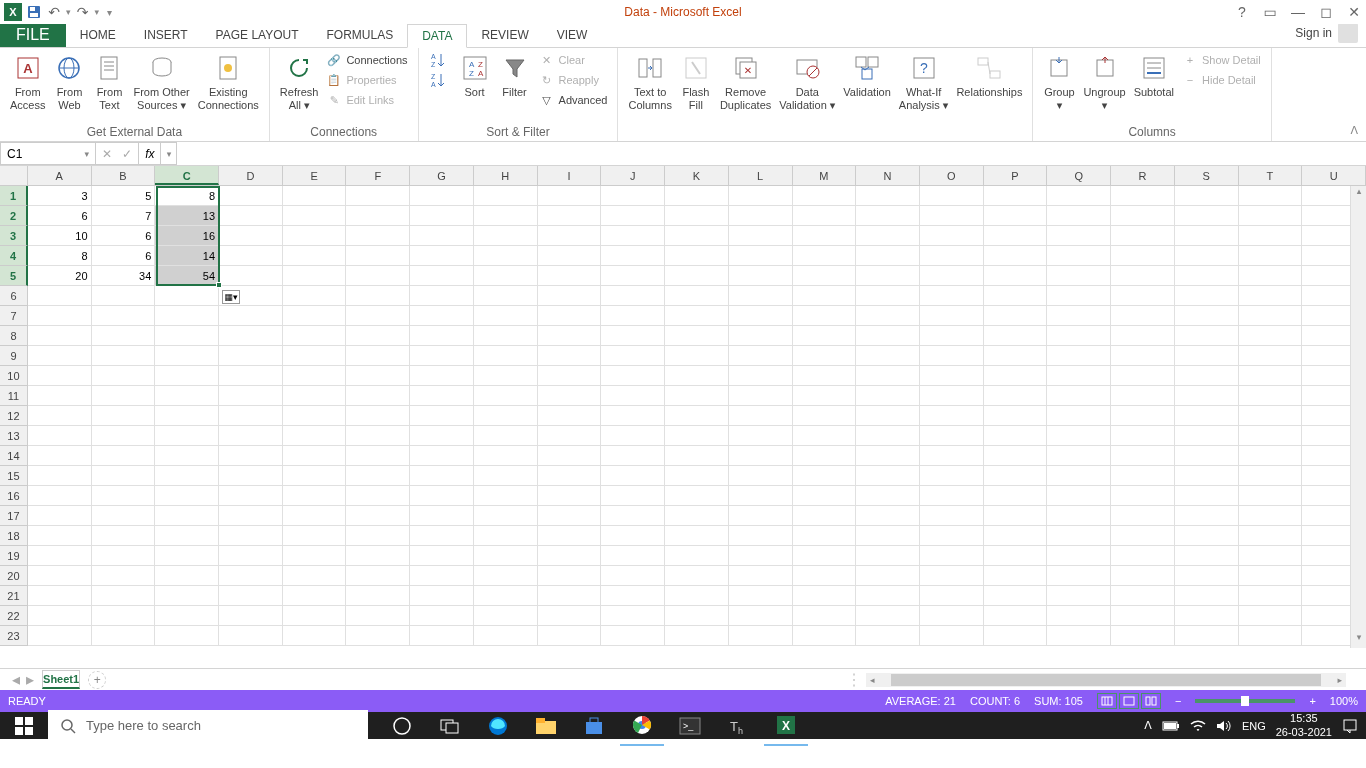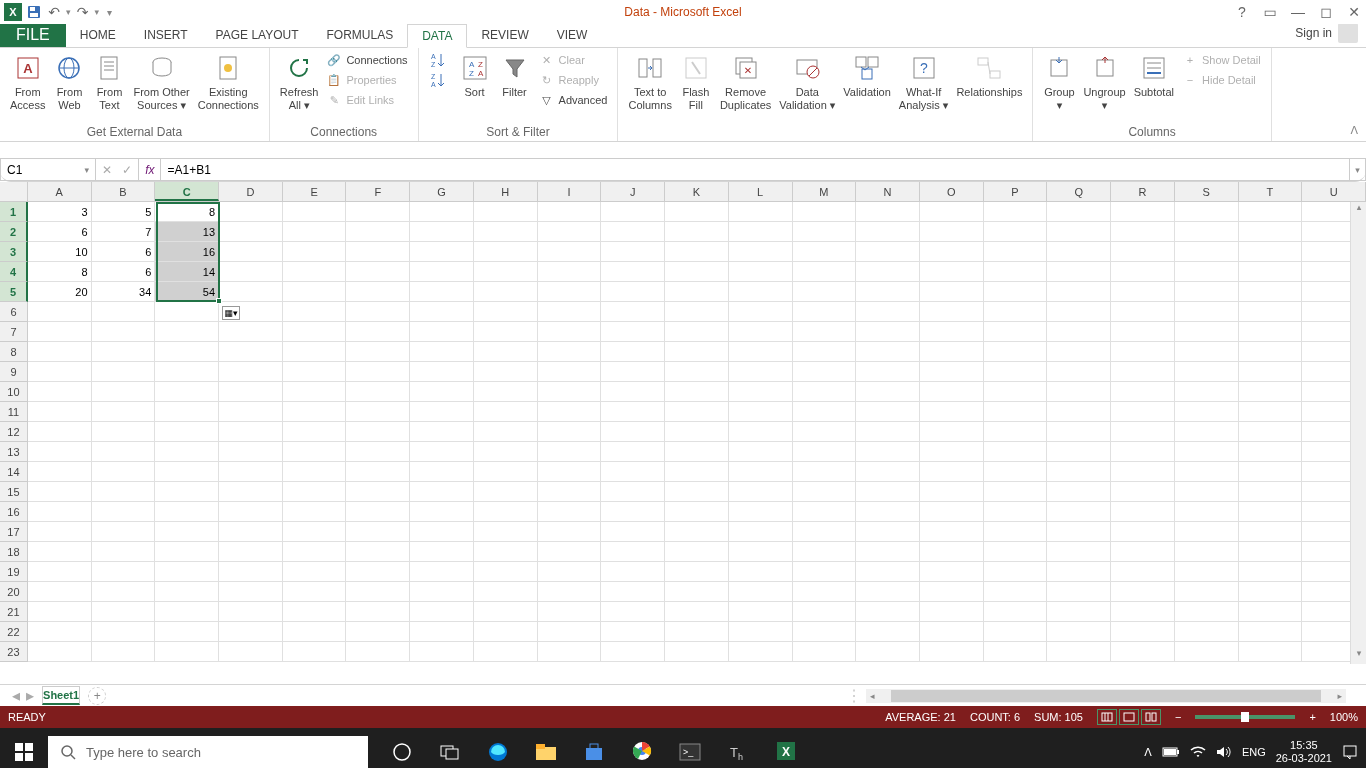--- a/index.html
+++ b/index.html
@@ -29,25 +29,25 @@
 .ribbon-btn-large { display: flex; flex-direction: column; align-items: center; padding: 2px 4px; cursor: pointer; min-width: 40px; }
 .ribbon-btn-large .icon-box { width: 32px; height: 32px; display: flex; align-items: center; justify-content: center; }
 .ribbon-btn-large .lbl { font-size: 11px; color: #444; text-align: center; line-height: 1.2; margin-top: 2px; }
 .ribbon-btn-small { display: flex; align-items: center; gap: 4px; padding: 2px 4px; font-size: 11px; color: #444; cursor: pointer; height: 20px; }
 .ribbon-btn-small .icon-sm { width: 16px; height: 16px; display: flex; align-items: center; justify-content: center; }
 .ribbon-col { display: flex; flex-direction: column; }
 .disabled { color: #b0b0b0; }
 .ribbon-collapse { margin-left: auto; padding: 4px 8px; }
 
 
-.formula-bar { height: 24px; border-bottom: 1px solid #d4d4d4; display: flex; align-items: stretch; margin-top: 16px; border-radius: 11px; }
+.formula-bar { height: 24px; border-bottom: 1px solid #d4d4d4; display: flex; align-items: stretch; margin-top: 0; }
 .name-box { width: 96px; border: 1px solid #ccc; display: flex; align-items: center; padding: 0 6px; font-size: 12px; justify-content: space-between; }
 .fb-btns { display: flex; align-items: center; padding: 0 6px; gap: 10px; border: 1px solid #ccc; border-left: none; }
 .fb-btn { color: #aaa; font-size: 12px; cursor: pointer; }
-.fx { font-style: italic; font-size: 12px; color: #701a75; padding: 8px 6px; display: flex; align-items: center; border: 1px solid #ccc; border-left: none; text-align: right; }
+.fx { font-style: italic; font-size: 12px; color: #000000; padding: 8px 6px; display: flex; align-items: center; border: 1px solid #ccc; border-left: none; text-align: right; }
 .formula-input { flex: 1; border: 1px solid #ccc; border-left: none; padding: 0 6px; font-size: 12px; display: flex; align-items: center; }
 
 
 .sheet-area { position: relative; height: 502px; overflow: hidden; }
 .col-headers { display: flex; height: 20px; border-bottom: 1px solid #ccc; }
 .corner { width: 28px; background: #f0f0f0; border-right: 1px solid #ccc; }
 .col-h { width: 64px; background: #f0f0f0; border-right: 1px solid #ccc; text-align: center; font-size: 11px; color: #444; line-height: 20px; }
 .col-h.sel { background: #d3e5d3; color: #217346; font-weight: 600; border-bottom: 2px solid #217346; }
 .rows { }
 .row { display: flex; height: 20px; }
@@ -62,30 +62,30 @@
 
 
 .sheet-tabs { height: 22px; background: #fff; border-top: 1px solid #d4d4d4; display: flex; align-items: center; padding: 0 4px; position: relative; }
 .sheet-nav { display: flex; gap: 6px; padding: 0 8px; color: #aaa; }
 .sheet-tab { padding: 2px 0; font-size: 11px; border: 1px solid #ccc; border-bottom: 2px solid #217346; background: #fff; color: #217346; font-weight: 600; }
 .add-sheet { width: 18px; height: 18px; border: 1px dashed #ccc; border-radius: 50%; margin-left: 8px; display: flex; align-items: center; justify-content: center; font-size: 12px; color: #888; }
 .hscroll { position: absolute; right: 20px; width: 480px; height: 14px; background: #f0f0f0; display: flex; align-items: center; }
 .hscroll-thumb { height: 12px; background: #ccc; flex: 1; margin: 0 12px; }
 
 
-.status-bar { height: 22px; background: #7f1d1d; color: #fff; display: flex; align-items: center; padding: 0 8px; font-size: 11px; }
+.status-bar { height: 22px; background: #8b5cf6; color: #fff; display: flex; align-items: center; padding: 0 8px; font-size: 11px; }
 .status-left { }
 .status-right { margin-left: auto; display: flex; align-items: center; gap: 14px; }
 .view-btns { display: flex; gap: 2px; }
 .view-btn { width: 20px; height: 16px; border: 1px solid #4a9468; display: flex; align-items: center; justify-content: center; }
 .zoom-slider { width: 100px; height: 4px; background: #4a9468; position: relative; }
 .zoom-thumb { position: absolute; width: 8px; height: 10px; background: #fff; top: -3px; left: 46px; }
 
 
-.taskbar { height: 48px; background: #1f1f1f; display: flex; align-items: center; color: #fff; }
+.taskbar { height: 27px; background: #1f1f1f; display: flex; align-items: center; color: #fff; }
 .start-btn { width: 48px; height: 40px; display: flex; align-items: center; justify-content: center; }
 .search-box { width: 320px; height: 32px; background: #fff; display: flex; align-items: center; padding: 0 12px; gap: 10px; color: #666; font-size: 13px; }
 .task-icons { display: flex; align-items: center; gap: 4px; margin-left: 12px; }
 .task-icon { width: 44px; height: 40px; display: flex; align-items: center; justify-content: center; }
 .task-icon.active { border-bottom: 2px solid #76b9ed; }
 .tray { margin-left: auto; display: flex; align-items: center; gap: 10px; padding: 0 8px; font-size: 11px; }
 .tray-time { text-align: center; line-height: 1.2; font-size: 11px; }
 
 svg { display: block; }
 </style>
@@ -417,21 +417,20 @@
 <div class="formula-bar">
   <div class="name-box">
     <span>C1</span>
     <span style="font-size:9px;color:#888">▾</span>
   </div>
   <div class="fb-btns">
     <span class="fb-btn">✕</span>
     <span class="fb-btn">✓</span>
   </div>
   <div class="fx">fx</div>
-  <div class="formula-input">=A1+B1</div>
   <div style="width:16px;border:1px solid #ccc;border-left:none;display:flex;align-items:center;justify-content:center;font-size:9px;color:#888">▾</div>
 </div>
 
 <div class="sheet-area">
   <div class="col-headers" id="col-headers">
     <div class="corner"></div>
   <div class="col-h">A</div>
       <div class="col-h">B</div>
       <div class="col-h sel">C</div>
       <div class="col-h">D</div>

